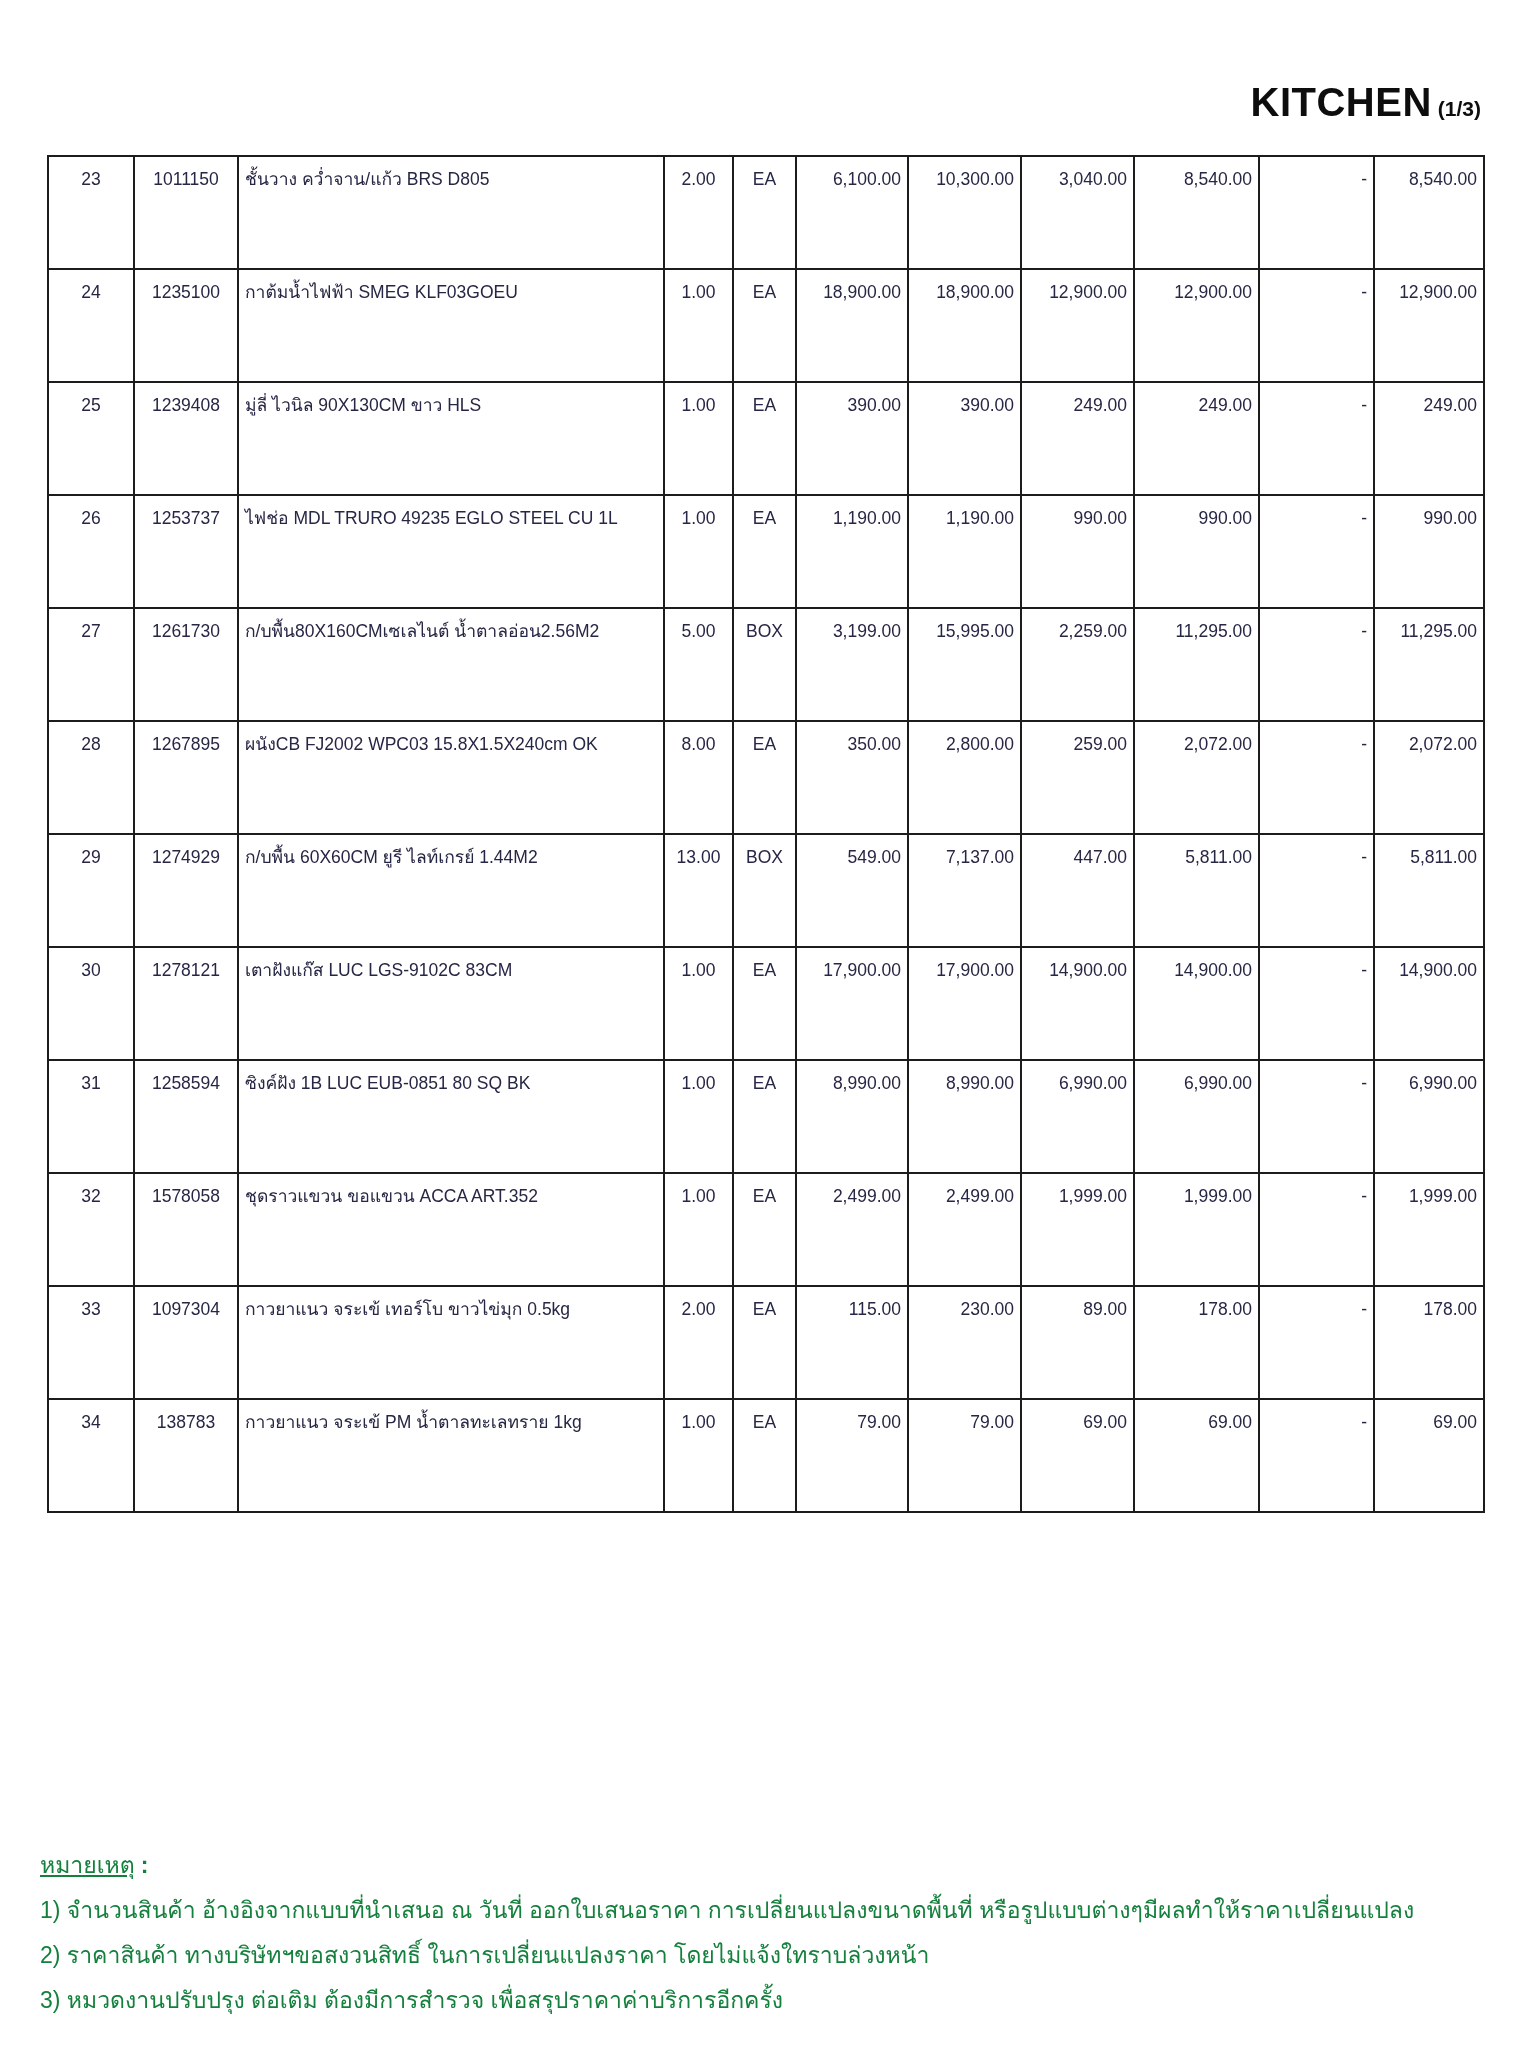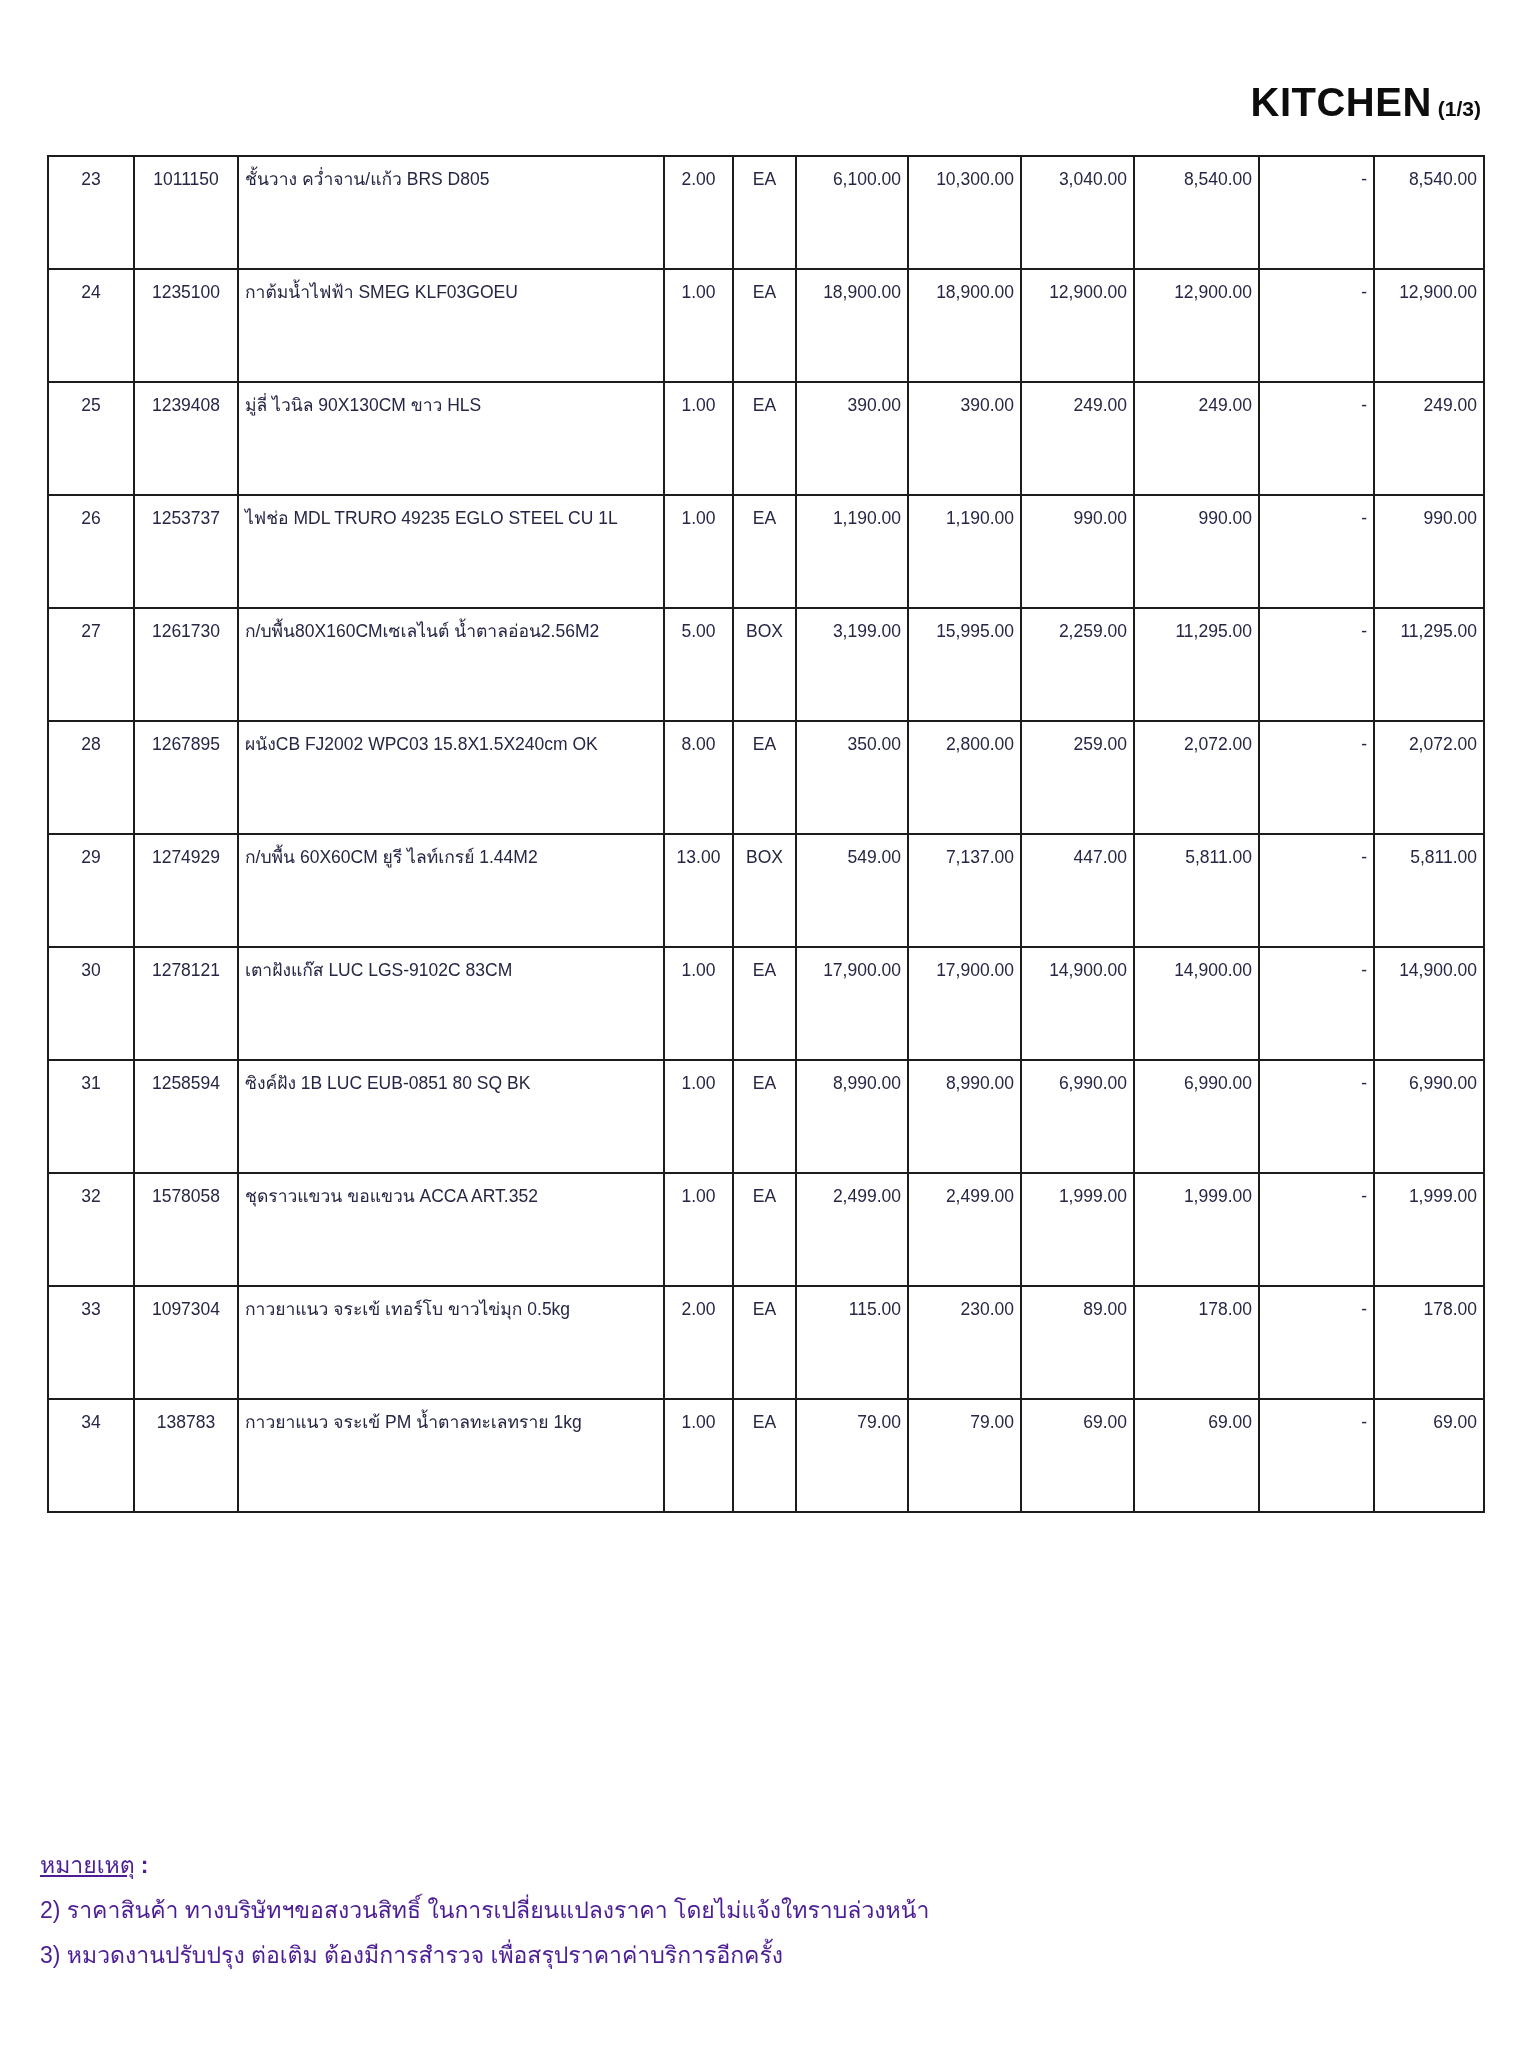--- a/index.html
+++ b/index.html
@@ -55,21 +55,21 @@
   }
   td.c-center { text-align: center; }
   td.c-left   { text-align: left; padding-left: 8px; }
   td.c-right  { text-align: right; padding-right: 9px; }
   
   .notes {
     position: absolute;
     left: 40px;
     top: 1843px;
     width: 1460px;
-    color: #4c1d95;
+    color: #15803d;
     font-size: 23px;
     line-height: 45px;
   }
   .notes-heading { white-space: nowrap; }
   .notes-heading .u { text-decoration: underline; }
   .notes-heading .colon { font-weight: 700; margin-left: 6px; }
   .note-line { white-space: nowrap; }
 </style>
 </head>
 <body>
@@ -249,15 +249,16 @@
         <td class="c-right">-</td>
         <td class="c-right">69.00</td>
       </tr>
     </tbody>
 </table>
 
 <div class="notes">
   <div class="notes-heading">
     <span class="u">หมายเหตุ</span><span class="colon">:</span>
   </div>
+  <div class="note-line">1) จำนวนสินค้า อ้างอิงจากแบบที่นำเสนอ ณ วันที่ ออกใบเสนอราคา การเปลี่ยนแปลงขนาดพื้นที่ หรือรูปแบบต่างๆมีผลทำให้ราคาเปลี่ยนแปลง</div>
   <div class="note-line">2) ราคาสินค้า ทางบริษัทฯขอสงวนสิทธิ์ ในการเปลี่ยนแปลงราคา โดยไม่แจ้งใทราบล่วงหน้า</div>
   <div class="note-line">3) หมวดงานปรับปรุง ต่อเติม ต้องมีการสำรวจ เพื่อสรุปราคาค่าบริการอีกครั้ง</div>
 </div>
 
 </body></html>

